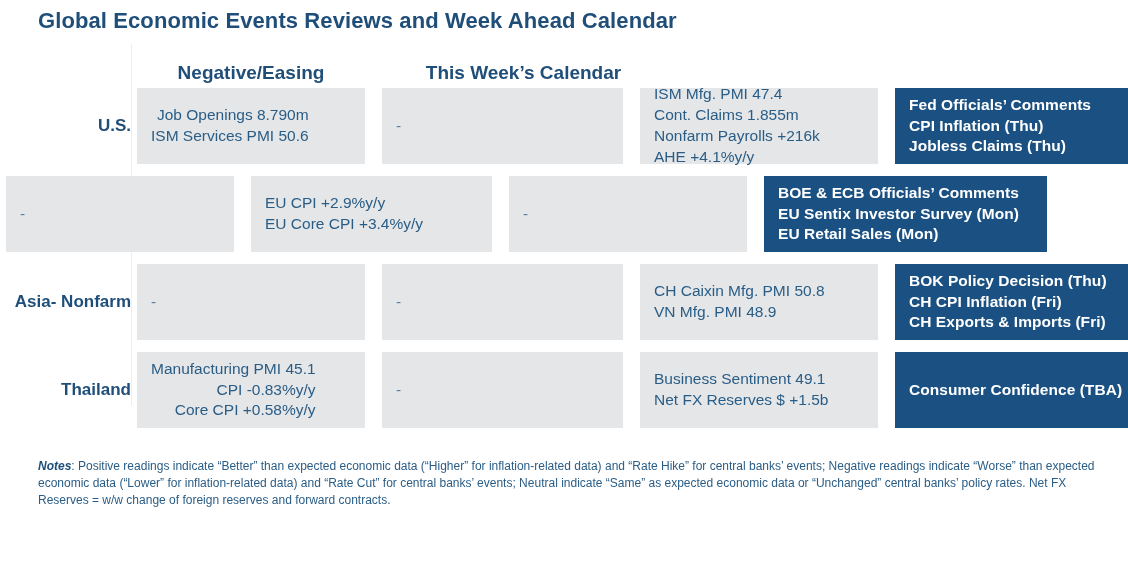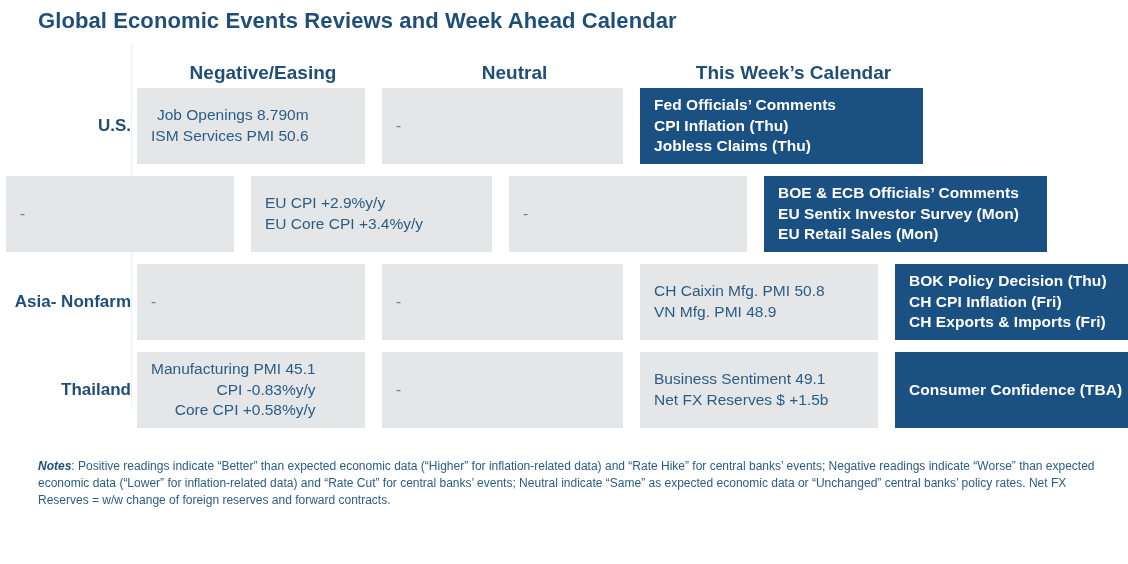--- a/index.html
+++ b/index.html
@@ -37,21 +37,20 @@
     position: absolute;
     left: 0px;
     top: 44px;
     width: 1128px;
   }
 
   .head-row {
     display: flex;
     align-items: flex-end;
     height: 44px;
-    padding-left: 12px;
   }
   .body-row {
     display: flex;
     align-items: stretch;
   }
 
   .c-label {
     width: 131px;
     flex: 0 0 131px;
     display: flex;
@@ -140,38 +139,41 @@
 
   <div class="divider"></div>
 
   <div class="grid">
 
     <div class="head-row">
       <div class="c-label"></div>
       <div class="c-neg col-head center-box">
         <span>Negative/Easing</span>
       </div>
-      <div class="c-neu col-head center-box">
-        <span>Neutral</span>
-      </div>
       <div class="c-cal col-head center-box">
         <span>This Week’s Calendar</span>
       </div>
     </div>
 
     <div class="body-row">
       <div class="c-label">
         <span class="row-label">U.S.</span>
       </div>
       <div class="c-neg">
         <div class="cell">Job Openings 8.790m
 ISM Services PMI 50.6</div>
       </div>
       <div class="c-neu">
         <div class="cell empty-dash">-</div>
+      </div>
+      <div class="c-pos">
+        <div class="cell">ISM Mfg. PMI 47.4
+Cont. Claims 1.855m
+Nonfarm Payrolls +216k
+AHE +4.1%y/y</div>
       </div>
       <div class="c-cal">
         <div class="cell dark">Fed Officials’ Comments
 CPI Inflation (Thu)
 Jobless Claims (Thu)</div>
       </div>
     </div>
 
     <div class="row-gap"></div>
 

